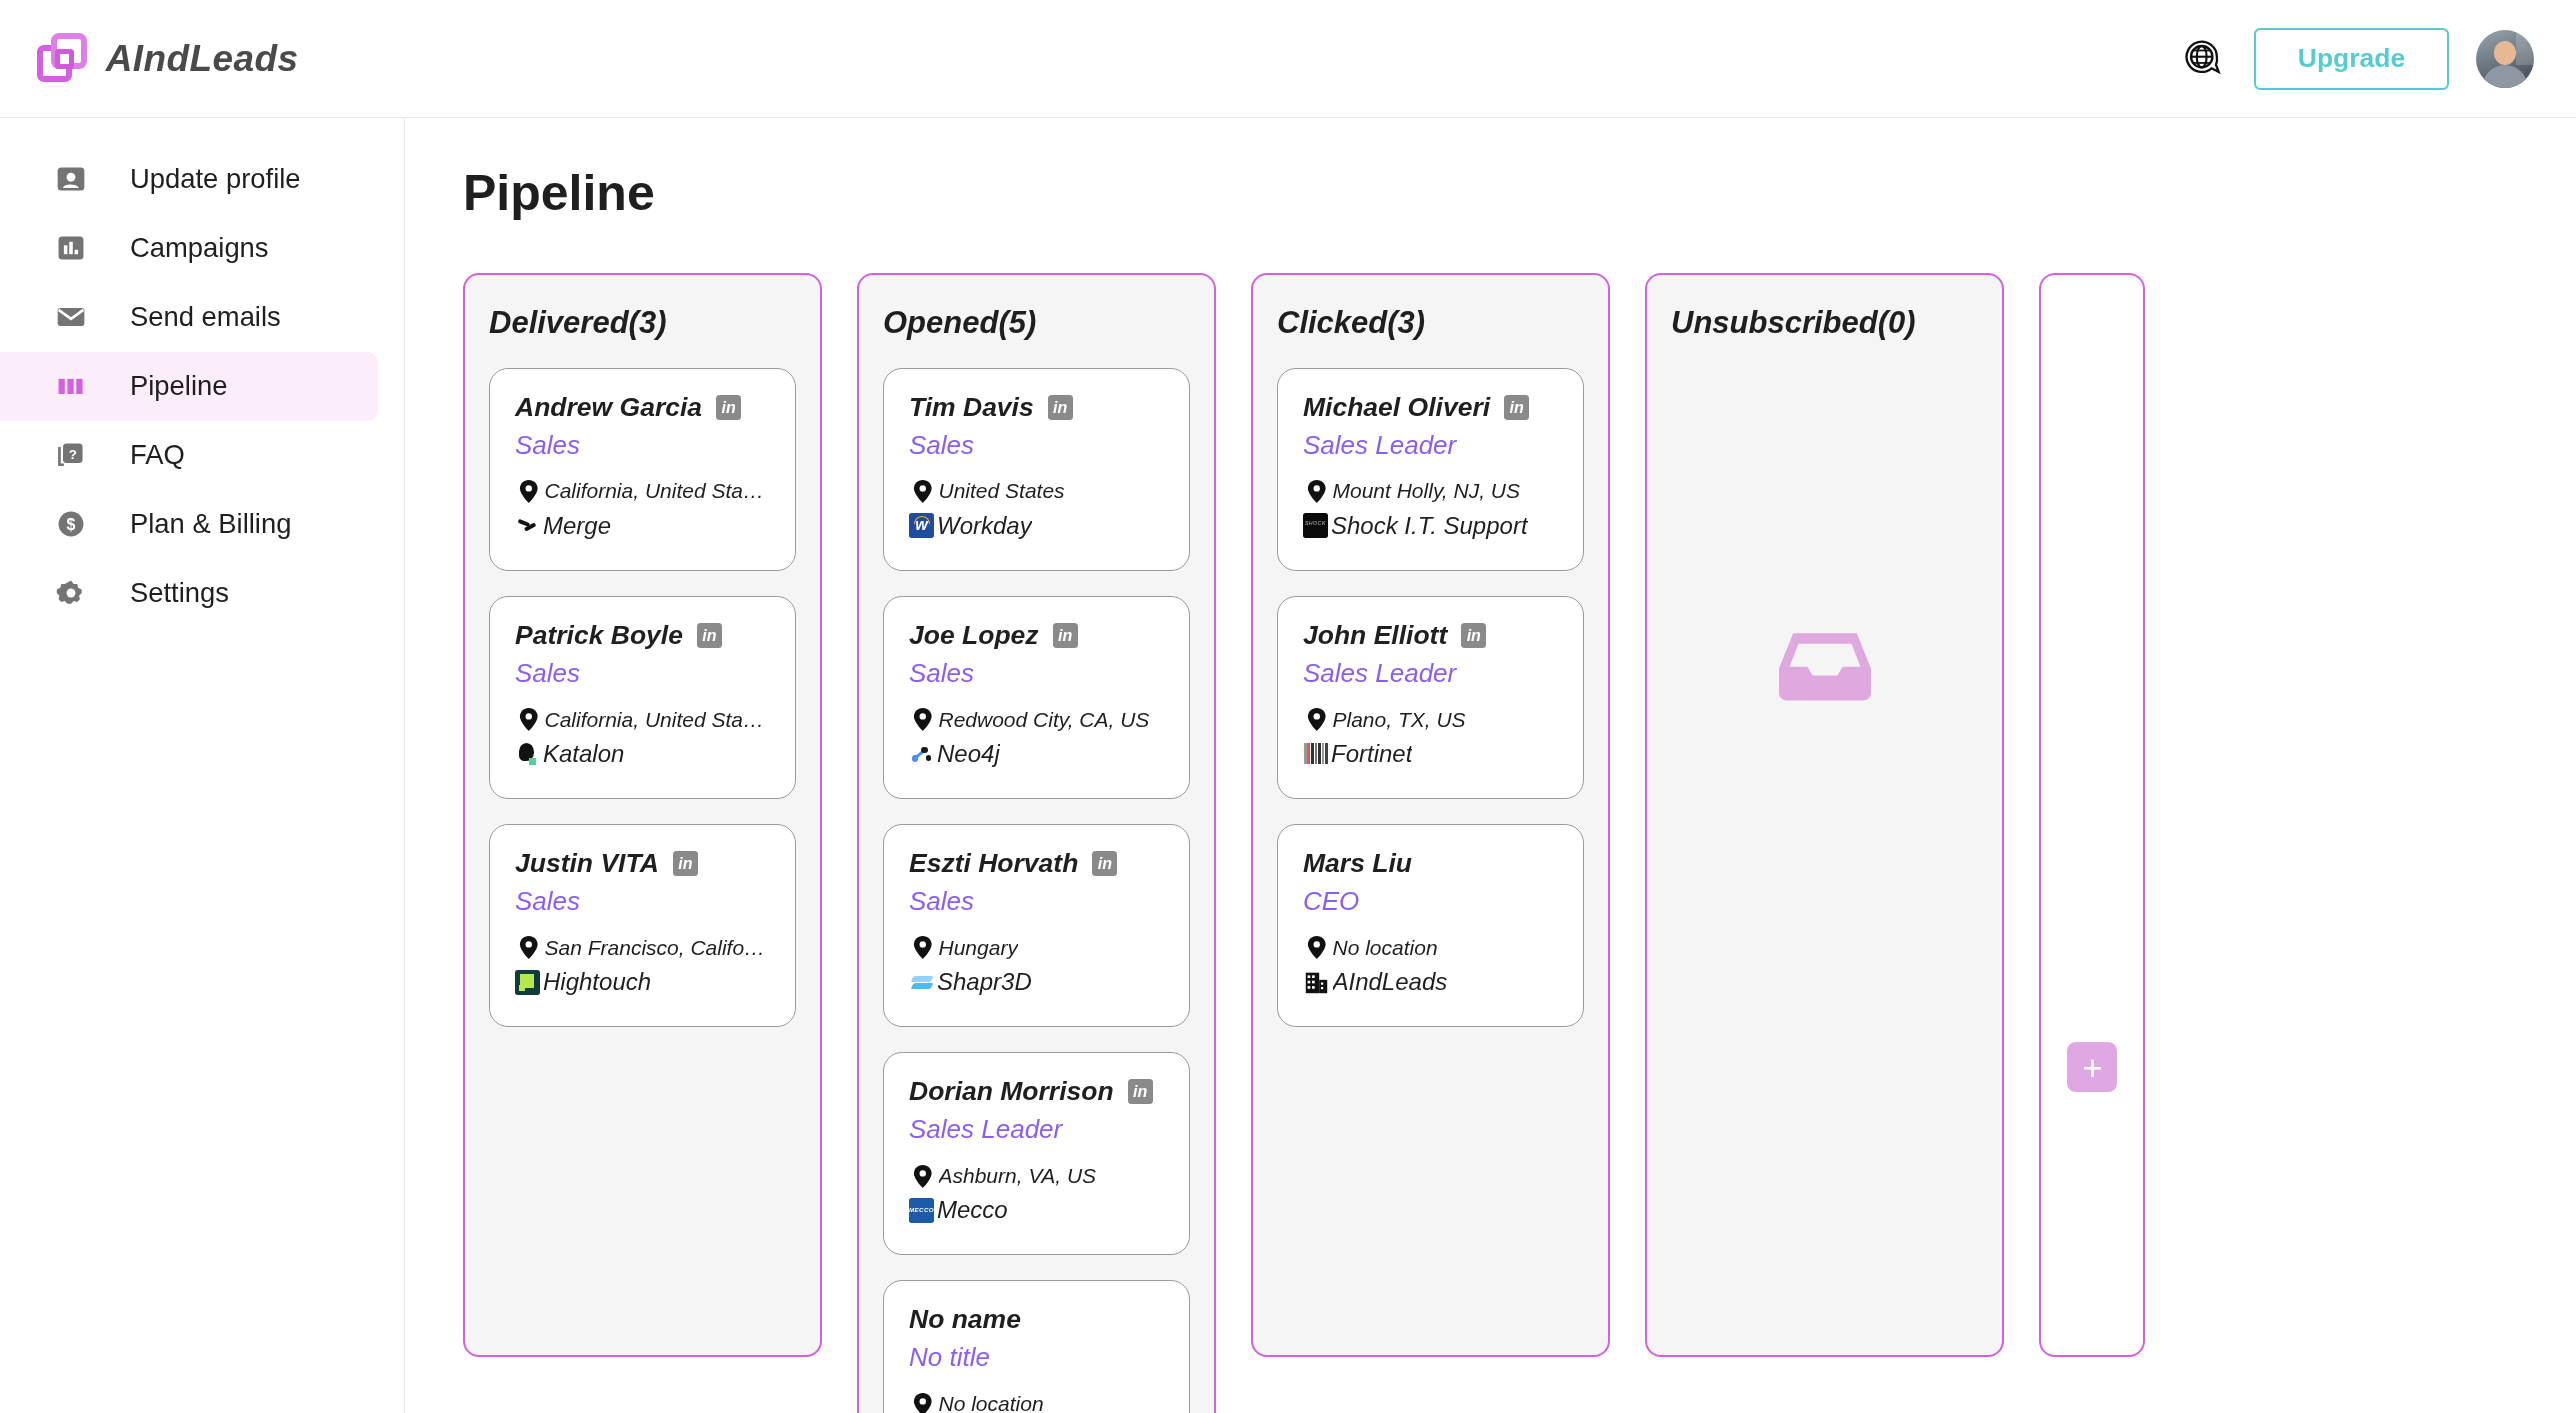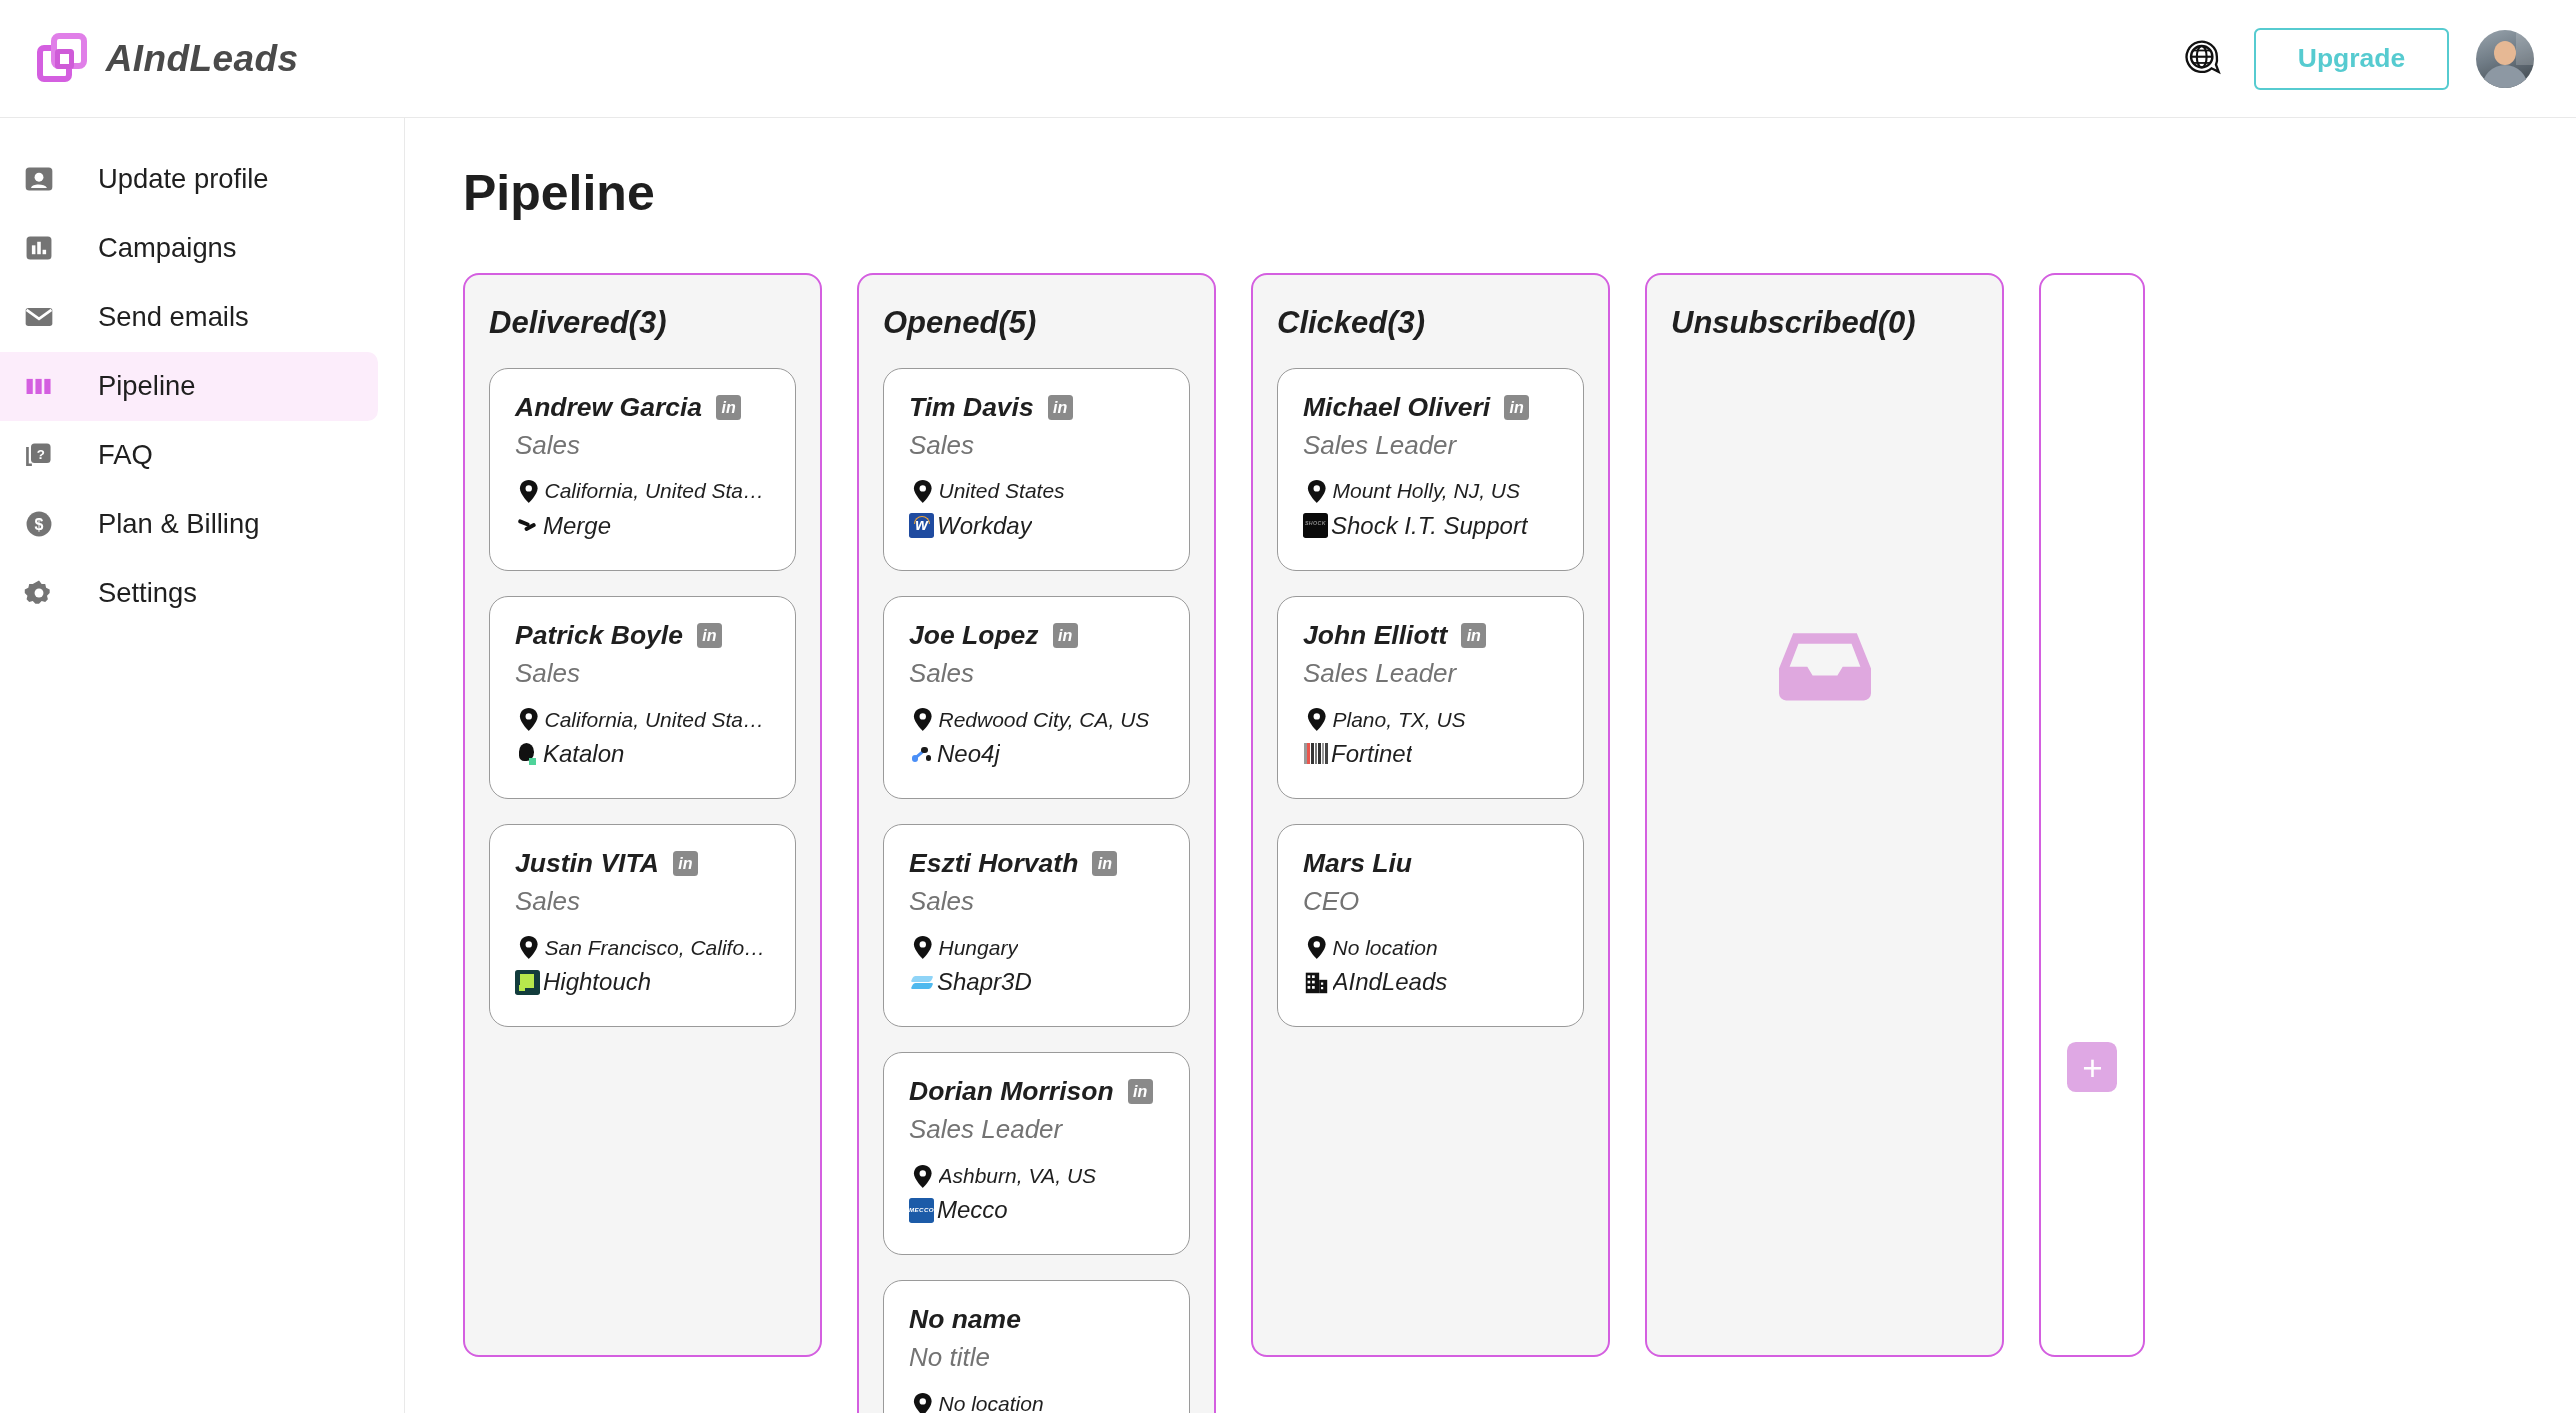--- a/index.html
+++ b/index.html
@@ -79,21 +79,21 @@
   
   .sidebar {
     position: absolute; top: 118px; left: 0;
     width: 405px; height: 1296px;
     background: #ffffff;
     border-right: 1.8px solid #e9e9e9;
     padding-top: 26.5px;
   }
   .nav-item {
     height: 69px; display: flex; align-items: center;
-    padding-left: 20px; gap: 41px; cursor: pointer;
+    padding-left: 52px; gap: 41px; cursor: pointer;
     border-radius: 0 10.6px 10.6px 0; margin-right: 26.5px;
   }
   .nav-item.active { background: #fcedfb; }
   .nav-label { font-size: 27.4px; color: #1f1f1f; }
   .nav-icon { width: 37px; height: 37px; display:flex; align-items:center; justify-content:center; flex: 0 0 37px; }
 
   
   .main {
     position: absolute; top: 118px; left: 405px;
     width: 2171px; height: 1296px;
@@ -145,21 +145,21 @@
   }
   .card-name-row { display: flex; align-items: center; gap: 14px; margin-bottom: 7px; }
   .card-name { font-size: 26.5px; font-weight: 700; color: #1f1f1f; }
   .li-icon {
     width: 25px; height: 25px; border-radius: 3.5px;
     background: #8a8a8a; color: #ffffff;
     font-size: 16px; font-weight: 700; line-height: 25px;
     text-align: center; flex: 0 0 25px;
     font-family: "Liberation Sans", sans-serif;
   }
-  .card-title { font-size: 26px; color: #737373; margin-bottom: 17.7px; }
+  .card-title { font-size: 26px; color: #8b5cf6; margin-bottom: 17.7px; }
   .meta-row { display: flex; align-items: center; gap: 3px; margin-bottom: 7px; }
   .meta-icon { width: 26.5px; height: 26.5px; flex: 0 0 26.5px; display: flex; align-items: center; justify-content: center; }
   .meta-text { font-size: 21px; color: #1f1f1f; white-space: nowrap; overflow: hidden; text-overflow: ellipsis; }
   .meta-row.company .meta-text { font-size: 24px; }
 
   
   .logo-box { width: 25px; height: 25px; border-radius: 2.7px; position: relative; overflow: hidden; flex: 0 0 25px; }
   .logo-workday { background: #1f4ba0; }
   .logo-workday::after { content: "w"; position:absolute; left:0; right:0; top:2.7px; text-align:center; color:#fff; font-size:16px; font-weight:700; }
   .logo-workday::before { content:""; position:absolute; left:5.3px; top:2.7px; width:14px; height:7px; border:1.8px solid #f0a63a; border-bottom:none; border-radius:8.8px 8.8px 0 0; }

